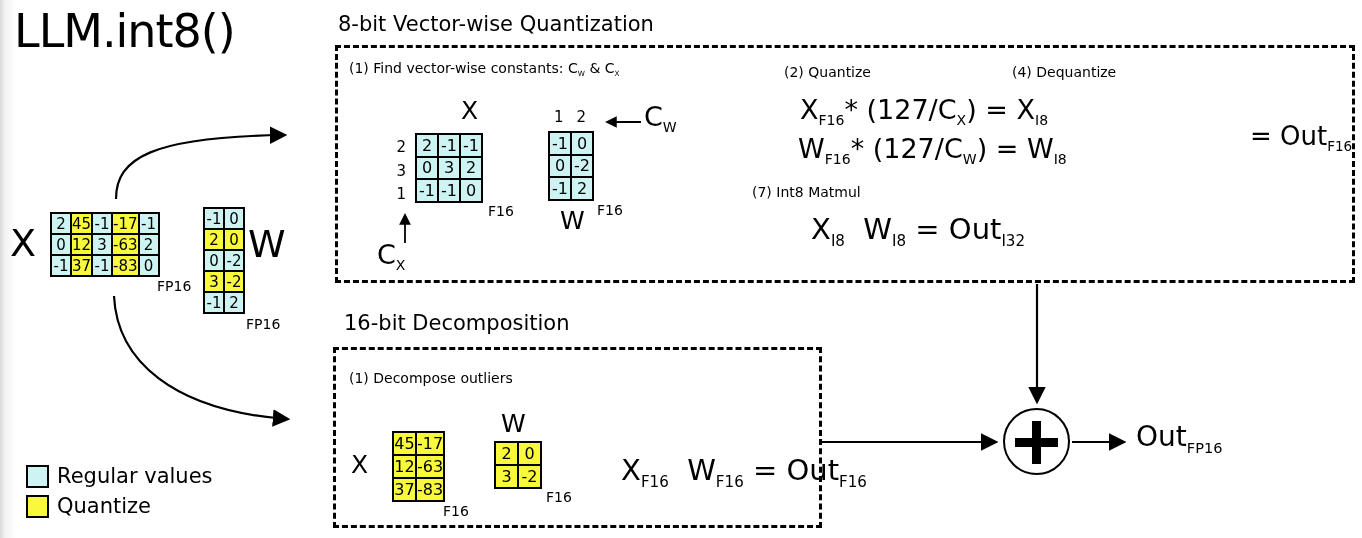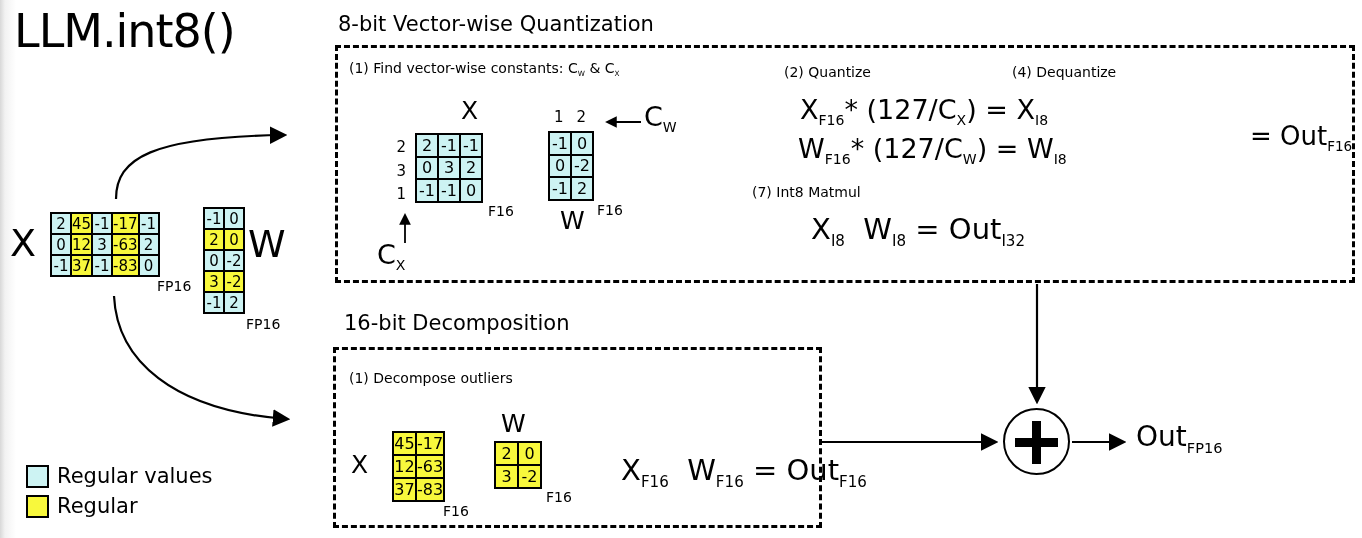--- a/index.html
+++ b/index.html
@@ -122,21 +122,21 @@
           </tr>
         </tbody>
       </table>
     </div>
   <div class="abs biglabel" style="left:248px; top:222px;">W</div>
   <div class="abs dtype" style="left:246px; top:316px;">FP16</div>
 
   <div class="abs legend-swatch" style="left: 26px; top: 465px; background: rgb(205, 243, 243);"></div>
   <div class="abs legend-label" style="left:57px; top:464px;">Regular values</div>
   <div class="abs legend-swatch" style="left: 26px; top: 495px; background: rgb(248, 248, 60);"></div>
-  <div class="abs legend-label" style="left:57px; top:494px;">Regular</div>
+  <div class="abs legend-label" style="left:57px; top:494px;">Quantize</div>
 
   <div class="abs boxtitle" style="left:338px; top:12px;">8-bit Vector-wise Quantization</div>
   <div class="abs dashedbox" style="left:335px; top:45px; width:1020px; height:238px;"></div>
 
   <div class="abs seclabel rich" style="left:349px; top:60px;"><span>(1) Find vector-wise constants: C</span><sub>W</sub><span> &amp; C</span><sub>X</sub></div>
 
   <div class="abs midlabel" style="left:461px; top:96px;">X</div>
   <div class="abs rowlabels" style="left:392px; top:136px;">
       <div>2</div>
       <div>3</div>

